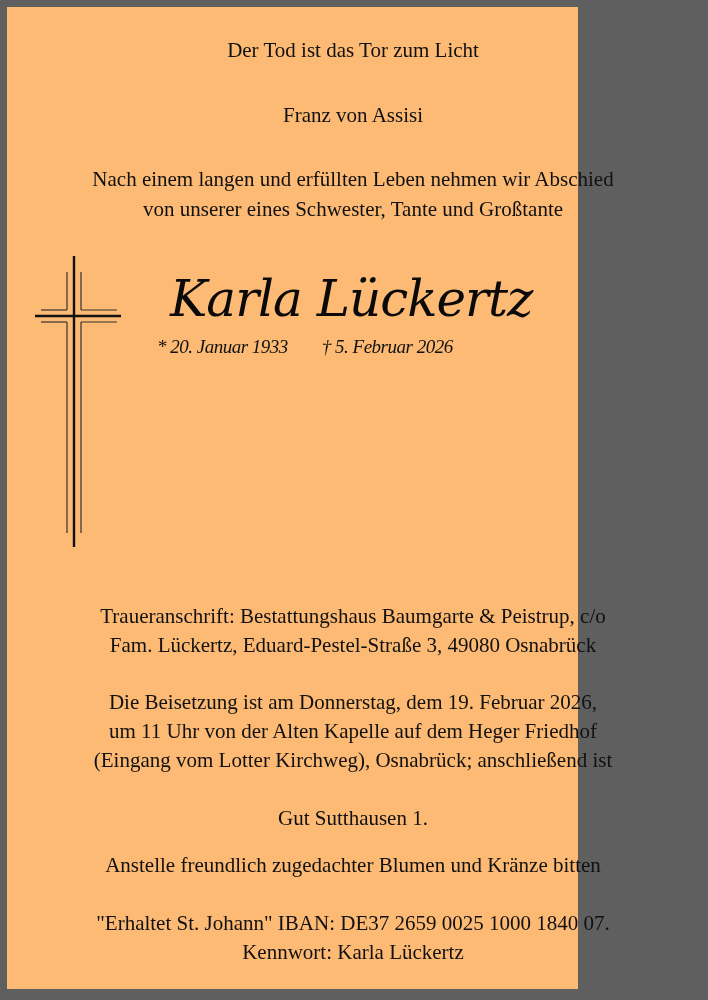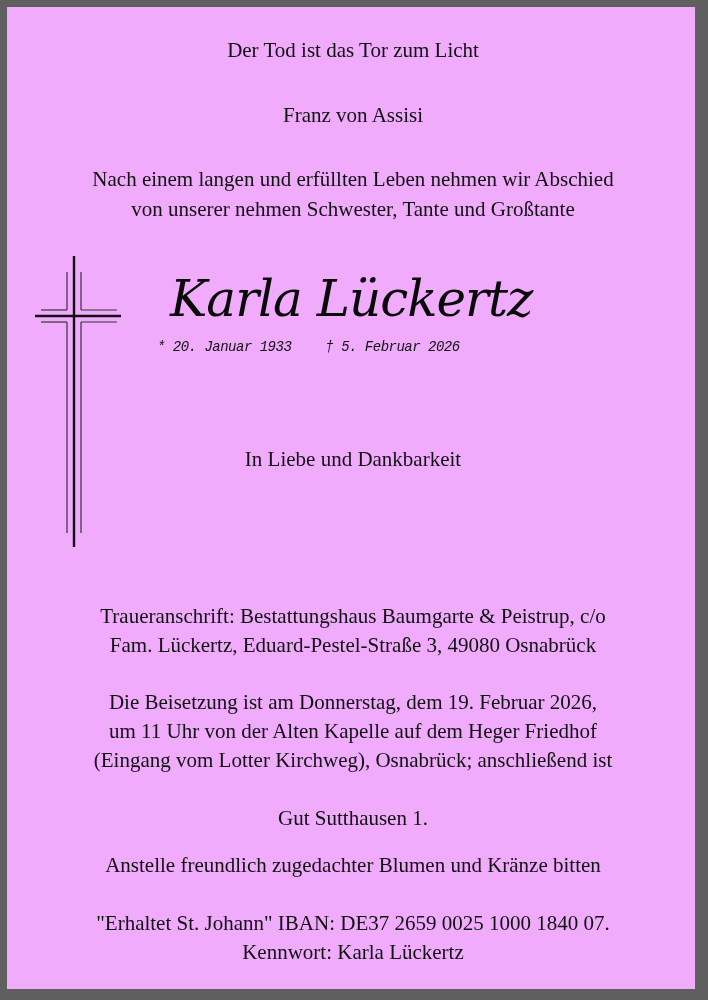--- a/index.html
+++ b/index.html
@@ -5,60 +5,60 @@
   html, body { margin: 0; padding: 0; }
   body {
     width: 708px; height: 1000px; overflow: hidden;
     background: #5f5f5f;
     font-family: "Liberation Serif", "DejaVu Serif", serif;
     color: #111;
   }
   .page {
     position: absolute;
     left: 7px; top: 7px;
-    width: 688px; height: 982px;
-    background: #f0abfc;
+    width: 571px; height: 982px;
+    background: #fdba74;
   }
   .line {
     position: absolute; left: 0; width: 692px;
     text-align: center; white-space: nowrap;
     font-size: 21px; line-height: 24px;
   }
   .name {
     position: absolute; left: 150px; width: 400px;
     text-align: left; top: 262px;
     font-family: "DejaVu Serif", serif;
     font-style: italic;
     font-size: 50px; line-height: 60px;
     letter-spacing: -1px;
     color: #0a0a0a;
     margin-left: 13px;
   }
   .dates {
     position: absolute; top: 326px; left: 150px;
-    font-family: Liberation Mono, monospace;
+    font-family: Liberation Serif, serif;
     font-style: italic;
-    font-size: 14px; line-height: 28px;
+    font-size: 19px; line-height: 28px;
     white-space: nowrap;
     letter-spacing: -0.5px;
   }
   .dates .death { margin-left: 34px; }
   .cross { position: absolute; left: 26px; top: 243px; }
   .big { font-size: 24px; line-height: 28px; }
 </style>
 </head>
 <body>
 
 <div class="page">
 
   <div class="line" style="top:31px">Der Tod ist das Tor zum Licht</div>
   <div class="line" style="top:96px">Franz von Assisi</div>
 
   <div class="line" style="top:160px">Nach einem langen und erfüllten Leben nehmen wir Abschied</div>
-  <div class="line" style="top:190px">von unserer nehmen Schwester, Tante und Großtante</div>
+  <div class="line" style="top:190px">von unserer eines Schwester, Tante und Großtante</div>
 
   <div class="cross">
     <svg width="90" height="300" viewBox="0 0 90 300">
 
       <line x1="41" y1="6" x2="41" y2="297" stroke="#111" stroke-width="2.4"></line>
 
       <line x1="34" y1="22" x2="34" y2="60" stroke="#333" stroke-width="1.2"></line>
       <line x1="48" y1="22" x2="48" y2="60" stroke="#333" stroke-width="1.2"></line>
 
       <line x1="34" y1="72" x2="34" y2="283" stroke="#333" stroke-width="1.2"></line>
@@ -72,21 +72,20 @@
       <line x1="48" y1="72" x2="84" y2="72" stroke="#333" stroke-width="1.2"></line>
     </svg>
   </div>
 
   <div class="name">Karla Lückertz</div>
 
   <div class="dates">
     <span>* 20. Januar 1933</span><span class="death">† 5. Februar 2026</span>
   </div>
 
-  <div class="line" style="top:440px;left:0;width:692px;">In Liebe und Dankbarkeit</div>
 
   <div class="line" style="top:597px">Traueranschrift: Bestattungshaus Baumgarte &amp; Peistrup, c/o</div>
   <div class="line" style="top:626px">Fam. Lückertz, Eduard-Pestel-Straße 3, 49080 Osnabrück</div>
 
   <div class="line" style="top:683px">Die Beisetzung ist am Donnerstag, dem 19. Februar 2026,</div>
   <div class="line" style="top:712px">um 11 Uhr von der Alten Kapelle auf dem Heger Friedhof</div>
   <div class="line" style="top:741px">(Eingang vom Lotter Kirchweg), Osnabrück; anschließend ist</div>
   <div class="line" style="top:799px">Gut Sutthausen 1.</div>
 
   <div class="line" style="top:846px">Anstelle freundlich zugedachter Blumen und Kränze bitten</div>

